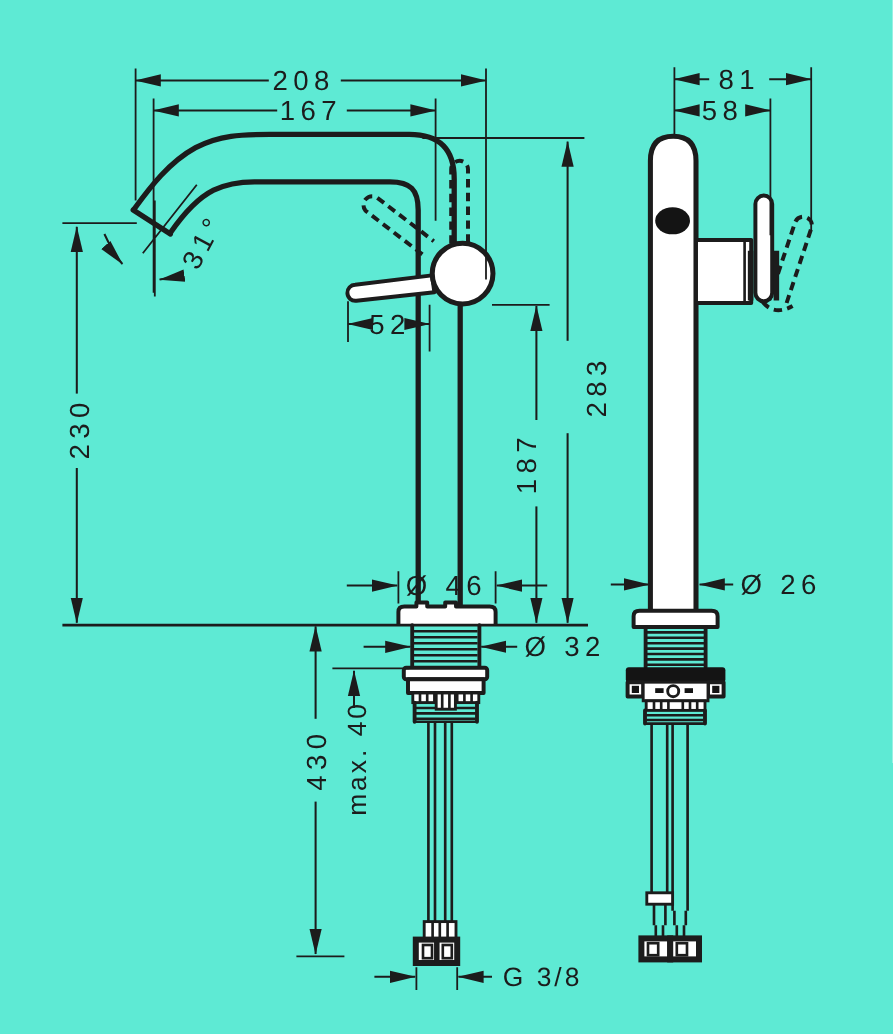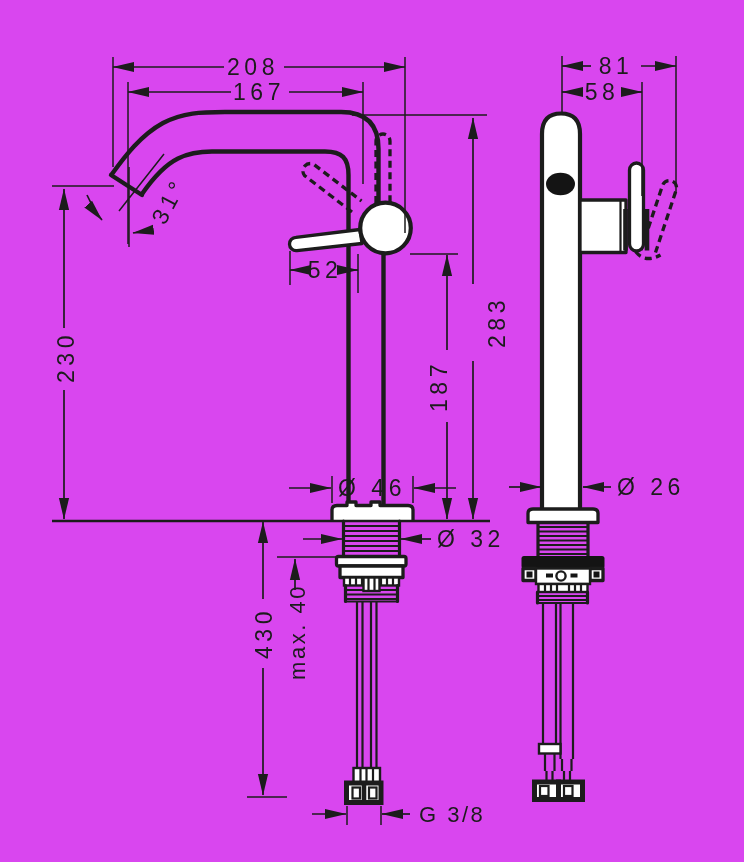--- a/index.html
+++ b/index.html
@@ -1,16 +1,16 @@
 <!DOCTYPE html>
 <html><head>
 <meta charset="utf-8">
 <style>
   html,body{margin:0;padding:0;background:#ffffff;}
-  .stage{width:744px;height:862px;position:relative;background:#d946ef;overflow:hidden;}
+  .stage{width:744px;height:862px;position:relative;background:#5eead4;overflow:hidden;}
   svg{display:block;}
   
   .body4{stroke:#1c1c1c;stroke-width:4.4;fill:none;stroke-linejoin:round;stroke-linecap:round;}
   .body4f{stroke:#1c1c1c;stroke-width:4.2;fill:#ffffff;stroke-linejoin:round;}
   .body3{stroke:#1c1c1c;stroke-width:3.2;fill:none;stroke-linejoin:round;stroke-linecap:round;}
   .body3f{stroke:#1c1c1c;stroke-width:3.3;fill:#ffffff;stroke-linejoin:round;}
   .det2{stroke:#1c1c1c;stroke-width:2.2;fill:none;}
   .det2f{stroke:#1c1c1c;stroke-width:2.4;fill:#ffffff;}
   .thick5{stroke:#1c1c1c;stroke-width:5;fill:#ffffff;stroke-linejoin:miter;}
   .thick5l{stroke:#1c1c1c;stroke-width:4.6;fill:none;}

